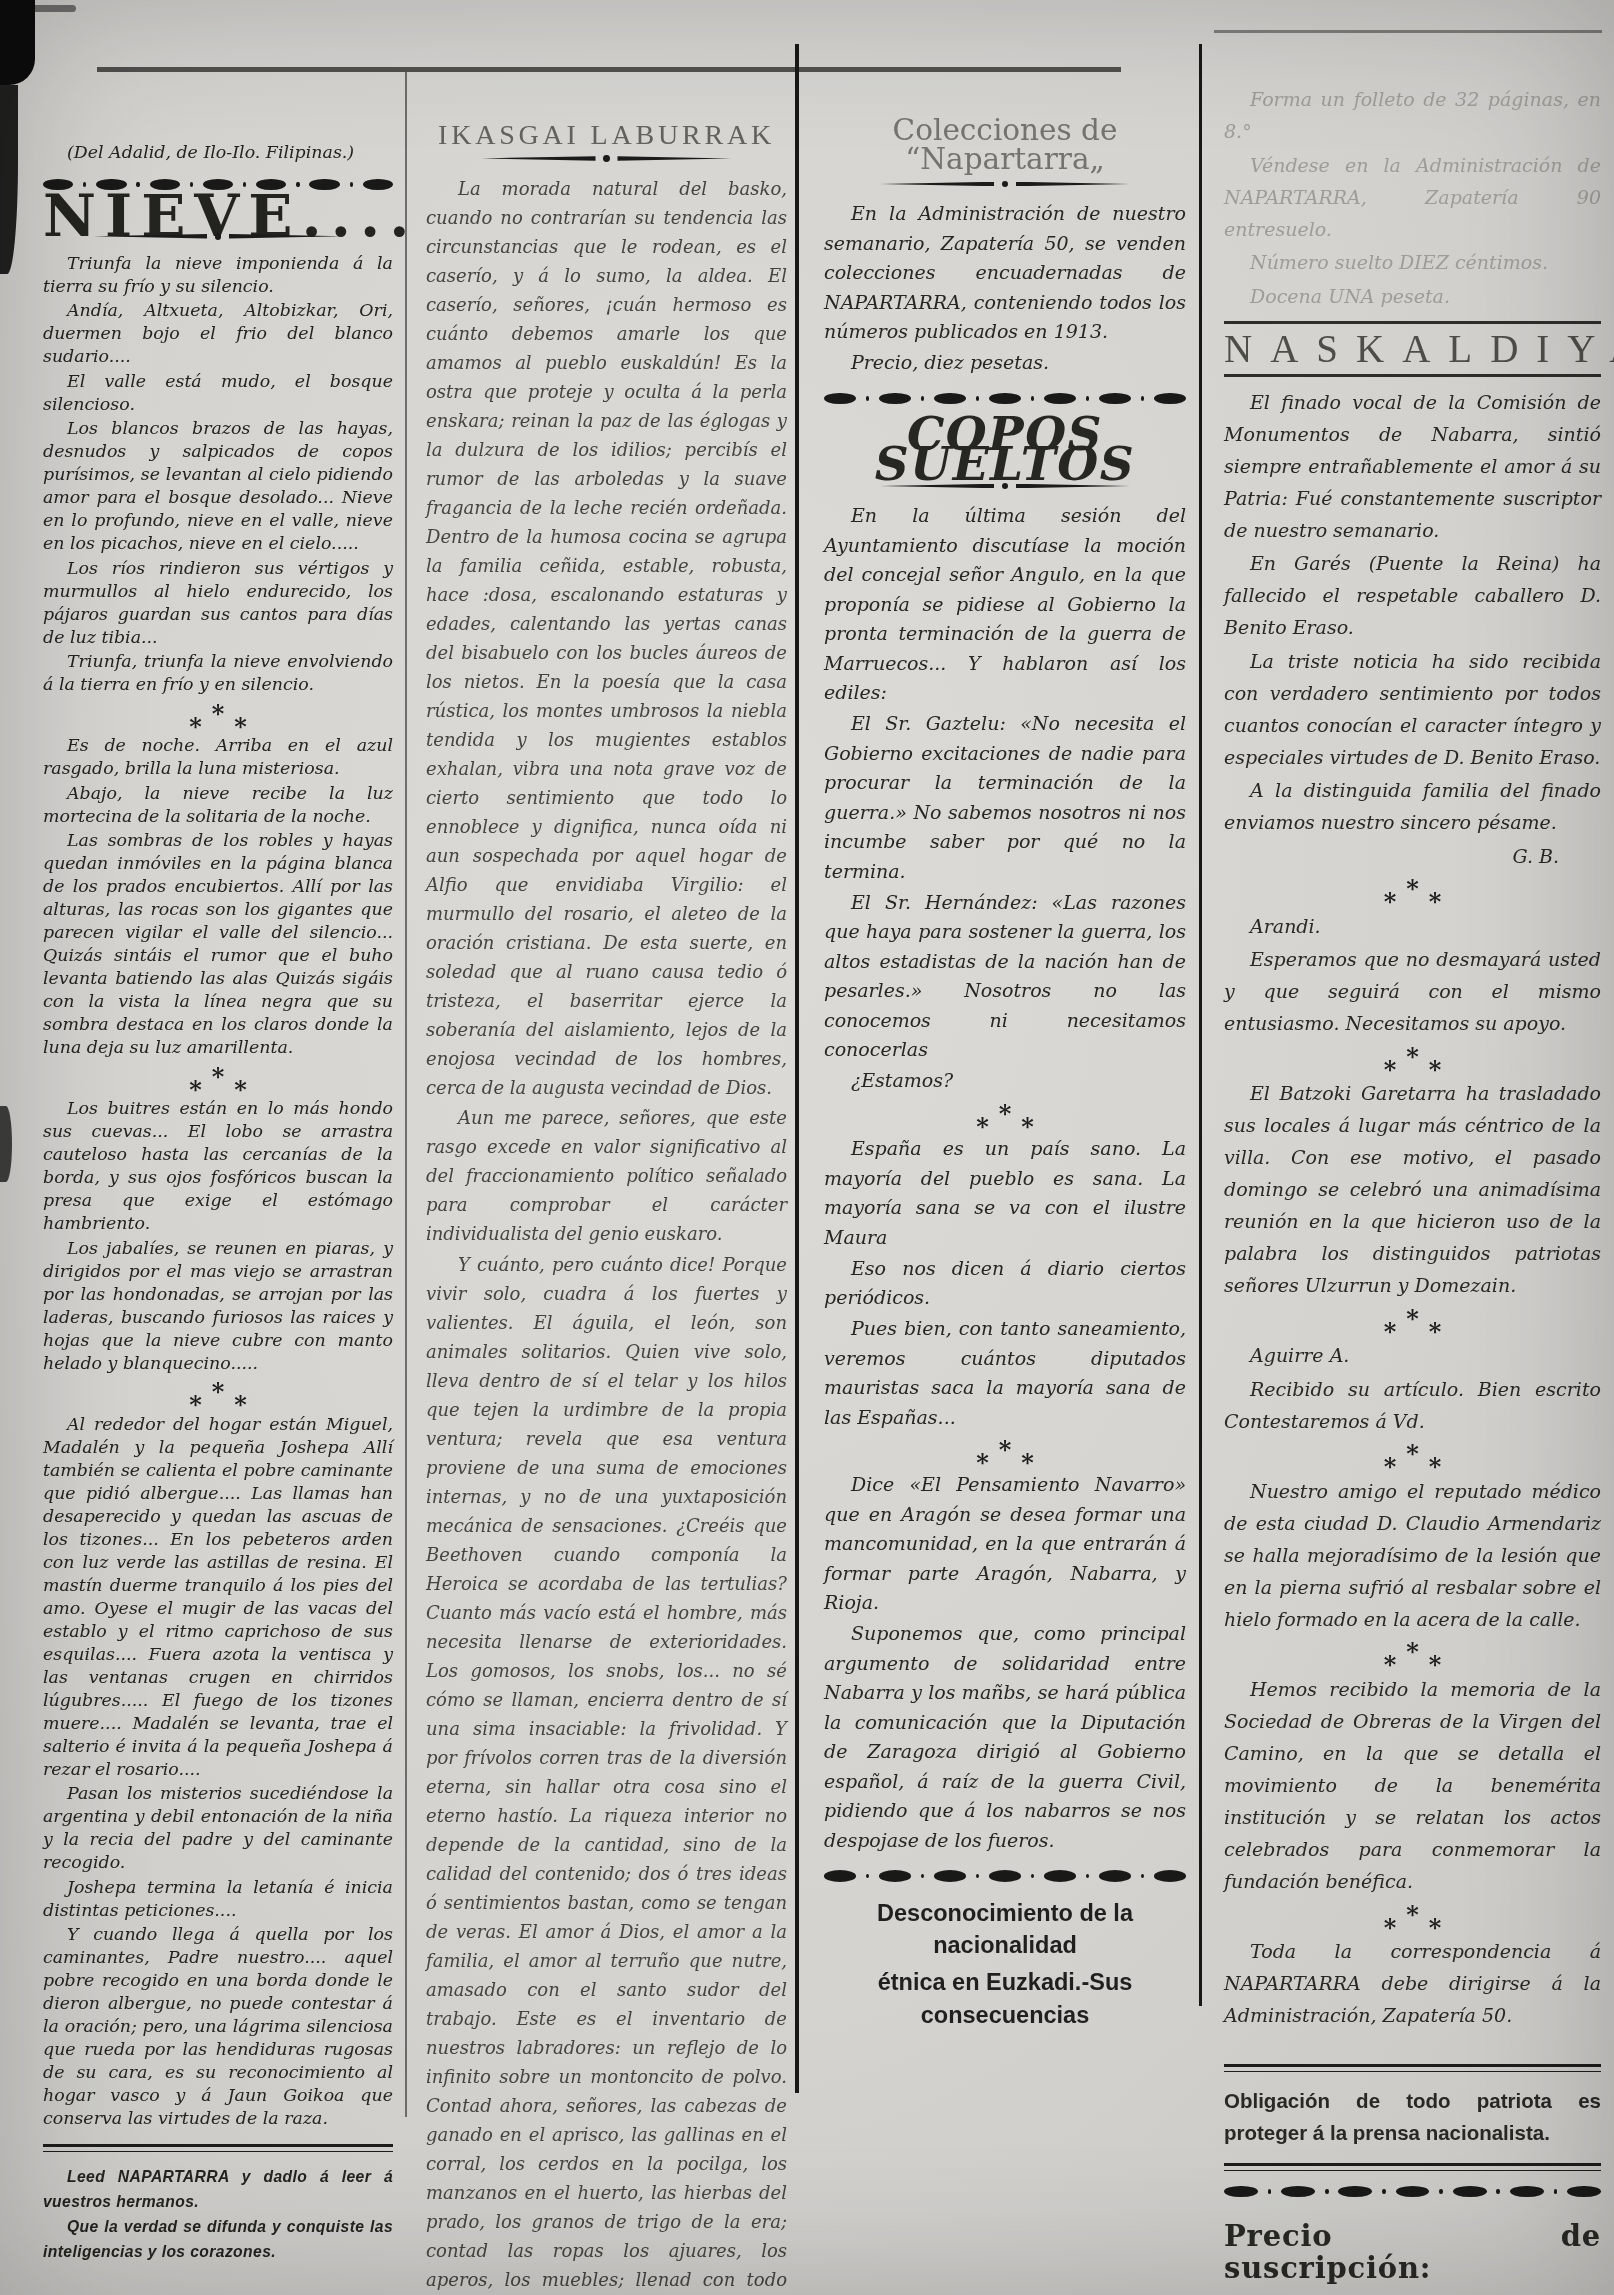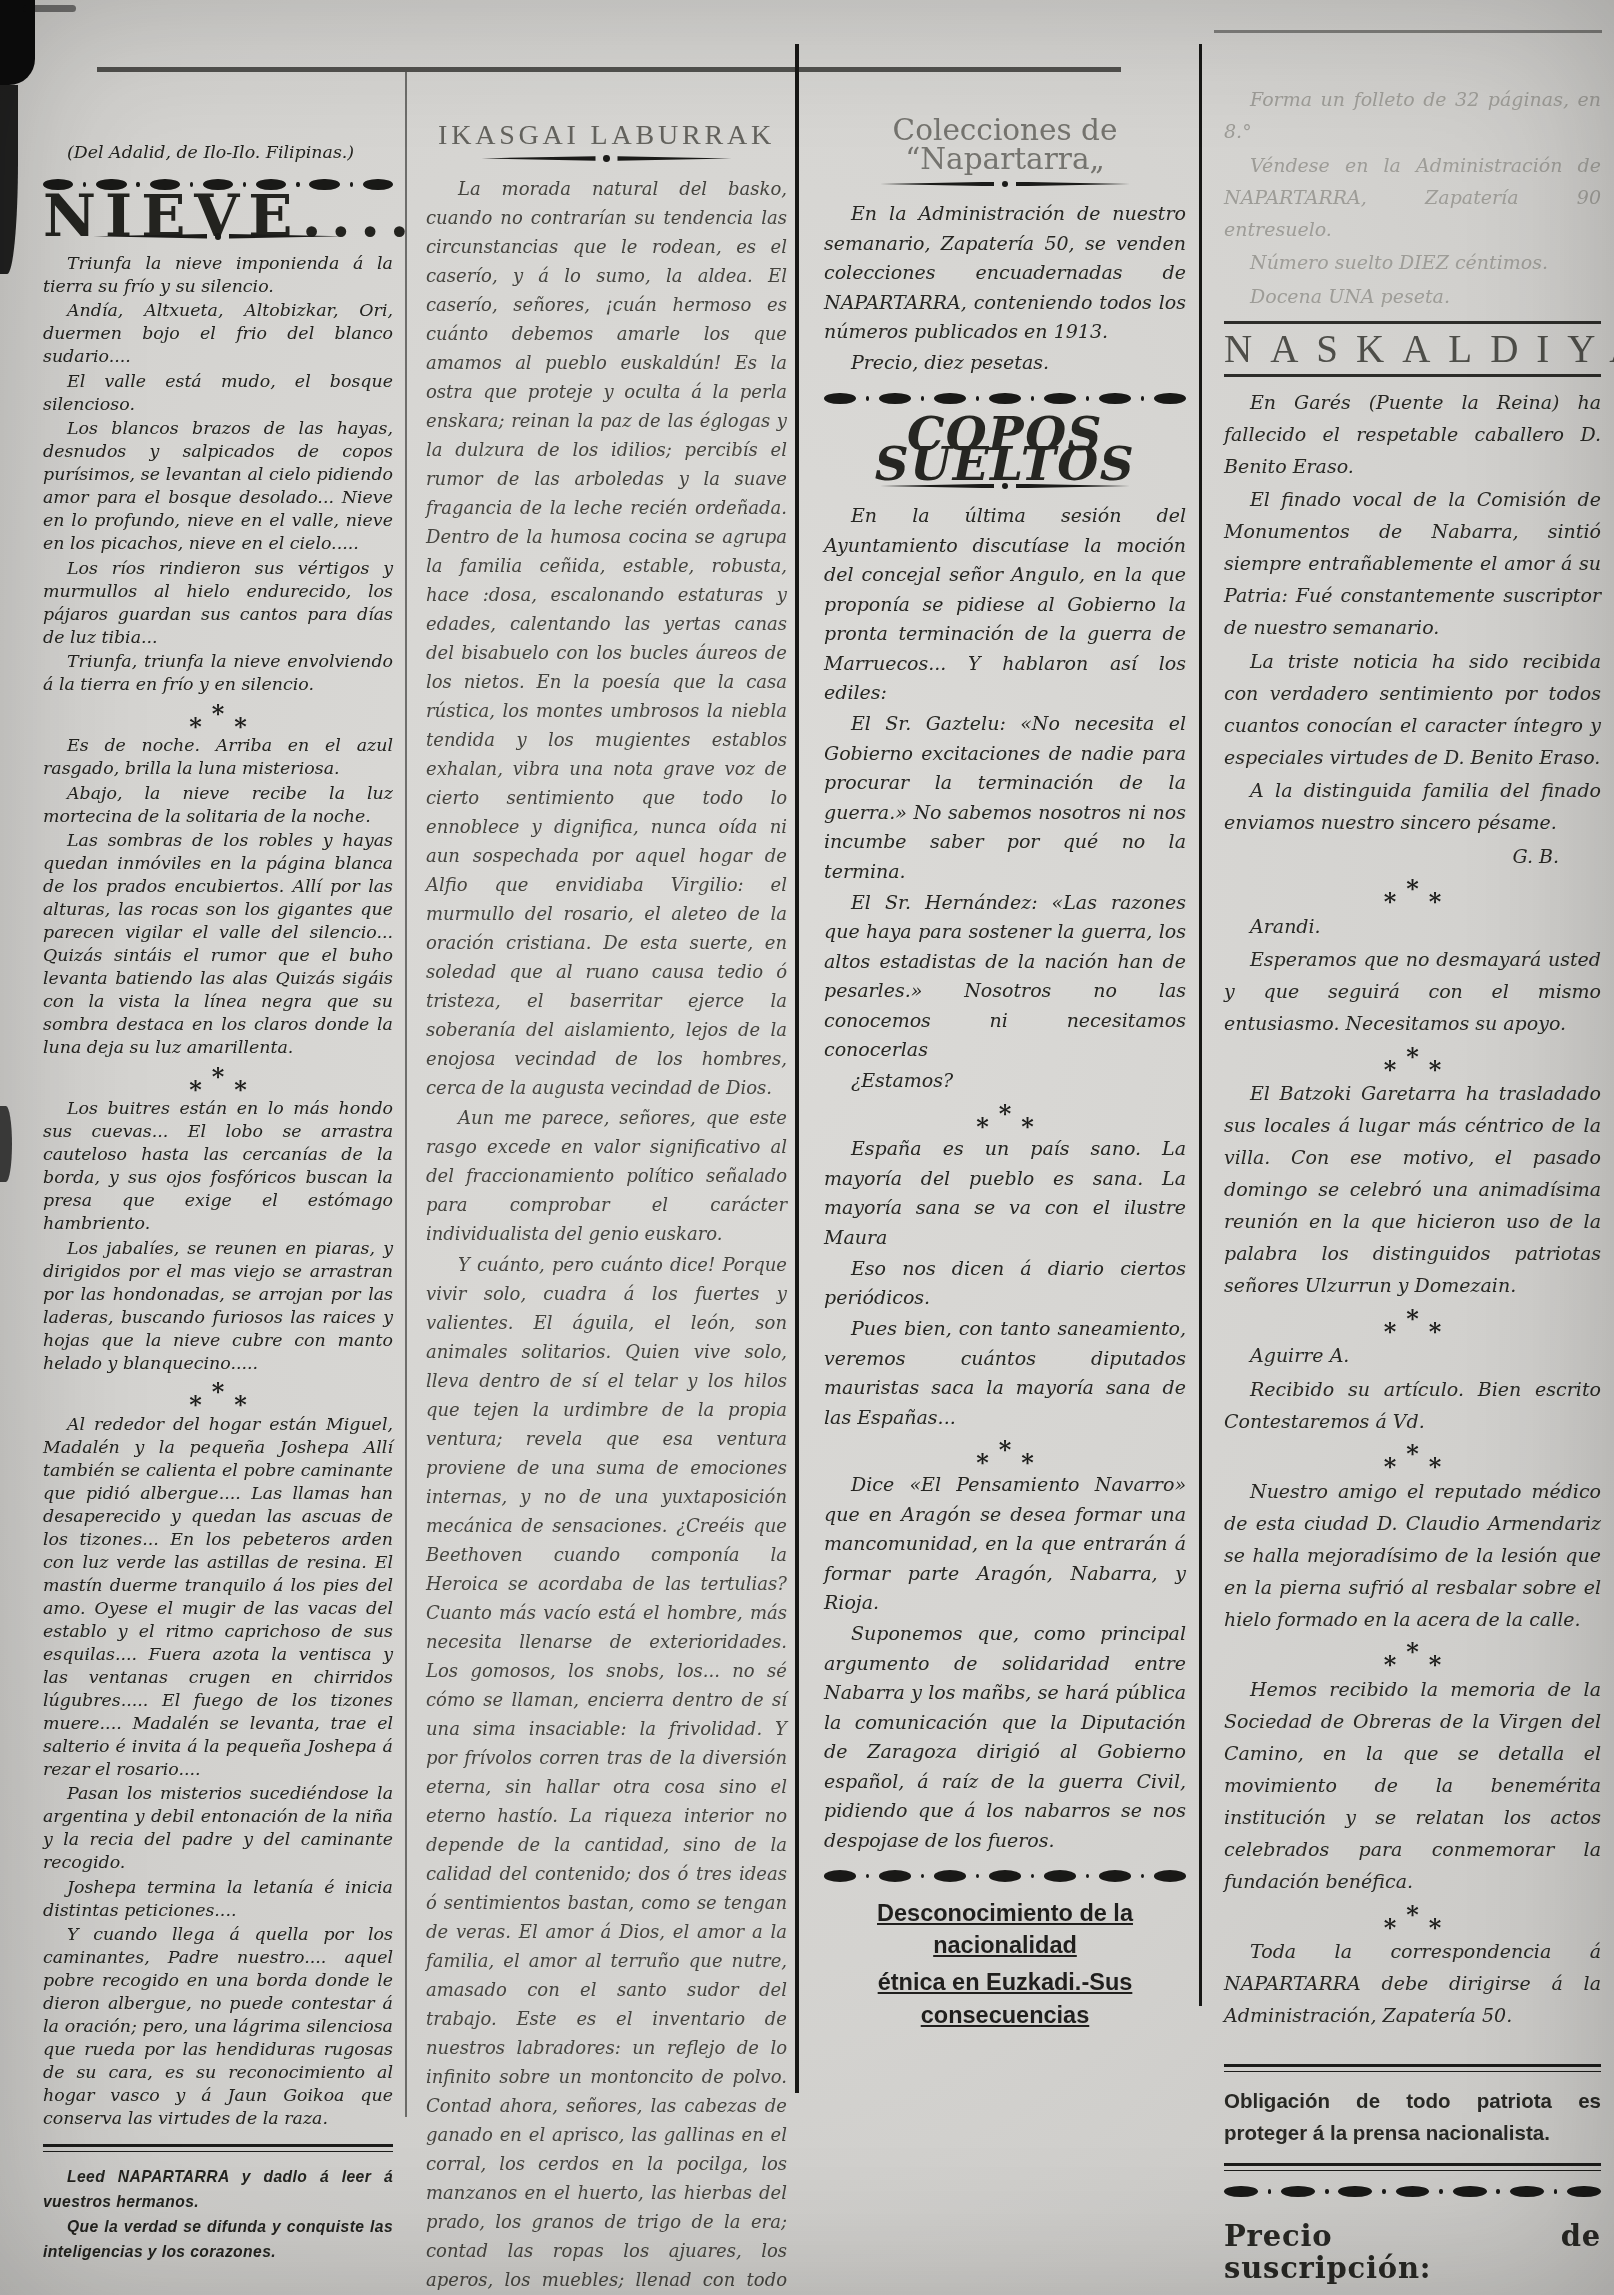--- a/index.html
+++ b/index.html
@@ -19,21 +19,21 @@
   #col2 p{text-indent:32px;}
   #col3{left:824px;top:114px;width:362px;font-size:19px;line-height:29.5px;color:#262622;}
   #col3 p{text-indent:27px;}
   #col4{left:1224px;top:83px;width:377px;font-size:19px;line-height:32px;color:#282824;}
   #col4 p{text-indent:26px;}
   .h{text-indent:0;text-align:center;font-weight:bold;}
   .h-nieve{font-size:58px;letter-spacing:9px;font-weight:900;margin:12px 0 3px;}
   .h-ikasgai{font-size:28px;font-weight:400;color:#63625d;letter-spacing:3.8px;margin:14px 0 6px;font-family:"Liberation Serif",serif;}
   .h-colecciones{font-size:29.5px;color:#74736e;font-weight:400;margin:1.5px 0 6px;}
   .h-copos{font-size:47px;font-style:italic;font-weight:700;letter-spacing:1.5px;margin:12px 0 1.5px;}
-  .h-desc{font-size:23.5px;font-family:"Liberation Sans",sans-serif;font-weight:700;line-height:1.4;margin:4px;color:#201f1d;text-decoration:underline;}
+  .h-desc{font-size:23.5px;font-family:"Liberation Sans",sans-serif;font-weight:700;line-height:1.4;margin:4px;color:#201f1d;}
   .h-nask{font-size:39px;letter-spacing:18px;font-weight:400;color:#4e4e49;margin:6px 0;font-family:"Liberation Serif",serif;}
   .pbold{font-family:"Liberation Sans",sans-serif;font-weight:700;font-size:.9em;letter-spacing:0.4px;line-height:1.55;}
   .orn{display:flex;align-items:center;justify-content:center;gap:9.8px;margin:15px 0;}
   .lens{width:42px;height:11.4px;background:#191917;border-radius:50%;}
   .ldot{width:4.5px;height:4.5px;background:#191917;border-radius:50%;}
   .ast{display:flex;flex-direction:column;align-items:center;margin:10.6px 0 1.5px;font-size:24px;font-weight:700;color:#1d1d1b;}
   .ast span{line-height:13px;}
   .ast .a2{letter-spacing:12px;text-indent:12px;}
   .tdiv{display:flex;align-items:center;justify-content:center;gap:7.6px;margin:4.5px 0 12px;}
   .tdiv .l,.tdiv .r{height:4.5px;width:114px;background:#1b1b19;}
@@ -202,22 +202,22 @@
 
   <div class="col" id="col4">
     <div>
         <p class="faint noind">Forma un folleto de 32 páginas, en 8.°</p>
         <p class="faint">Véndese en la Administración de NAPARTARRA, Zapatería 90 entresuelo.</p>
         <p class="faint">Número suelto DIEZ céntimos.</p>
         <p class="faint">Docena UNA peseta.</p>
         <div class="rule"></div>
         <div class="h h-nask">NASKALDIYA</div>
         <div class="rule"></div>
+        <p>El finado vocal de la Comisión de Monumentos de Nabarra, sintió siempre entrañablemente el amor á su Patria: Fué constantemente suscriptor de nuestro semanario.</p>
         <p>En Garés (Puente la Reina) ha fallecido el respetable caballero D. Benito Eraso.</p>
-        <p>El finado vocal de la Comisión de Monumentos de Nabarra, sintió siempre entrañablemente el amor á su Patria: Fué constantemente suscriptor de nuestro semanario.</p>
         <p>La triste noticia ha sido recibida con verdadero sentimiento por todos cuantos conocían el caracter íntegro y especiales virtudes de D. Benito Eraso.</p>
         <p>A la distinguida familia del finado enviamos nuestro sincero pésame.</p>
         <p class="right">G. B.</p>
         <div class="ast">
           <span class="a1">*</span>
           <span class="a2">* *</span>
         </div>
         <p>Arandi.</p>
         <p>Esperamos que no desmayará usted y que seguirá con el mismo entusiasmo. Necesitamos su apoyo.</p>
         <div class="ast">

